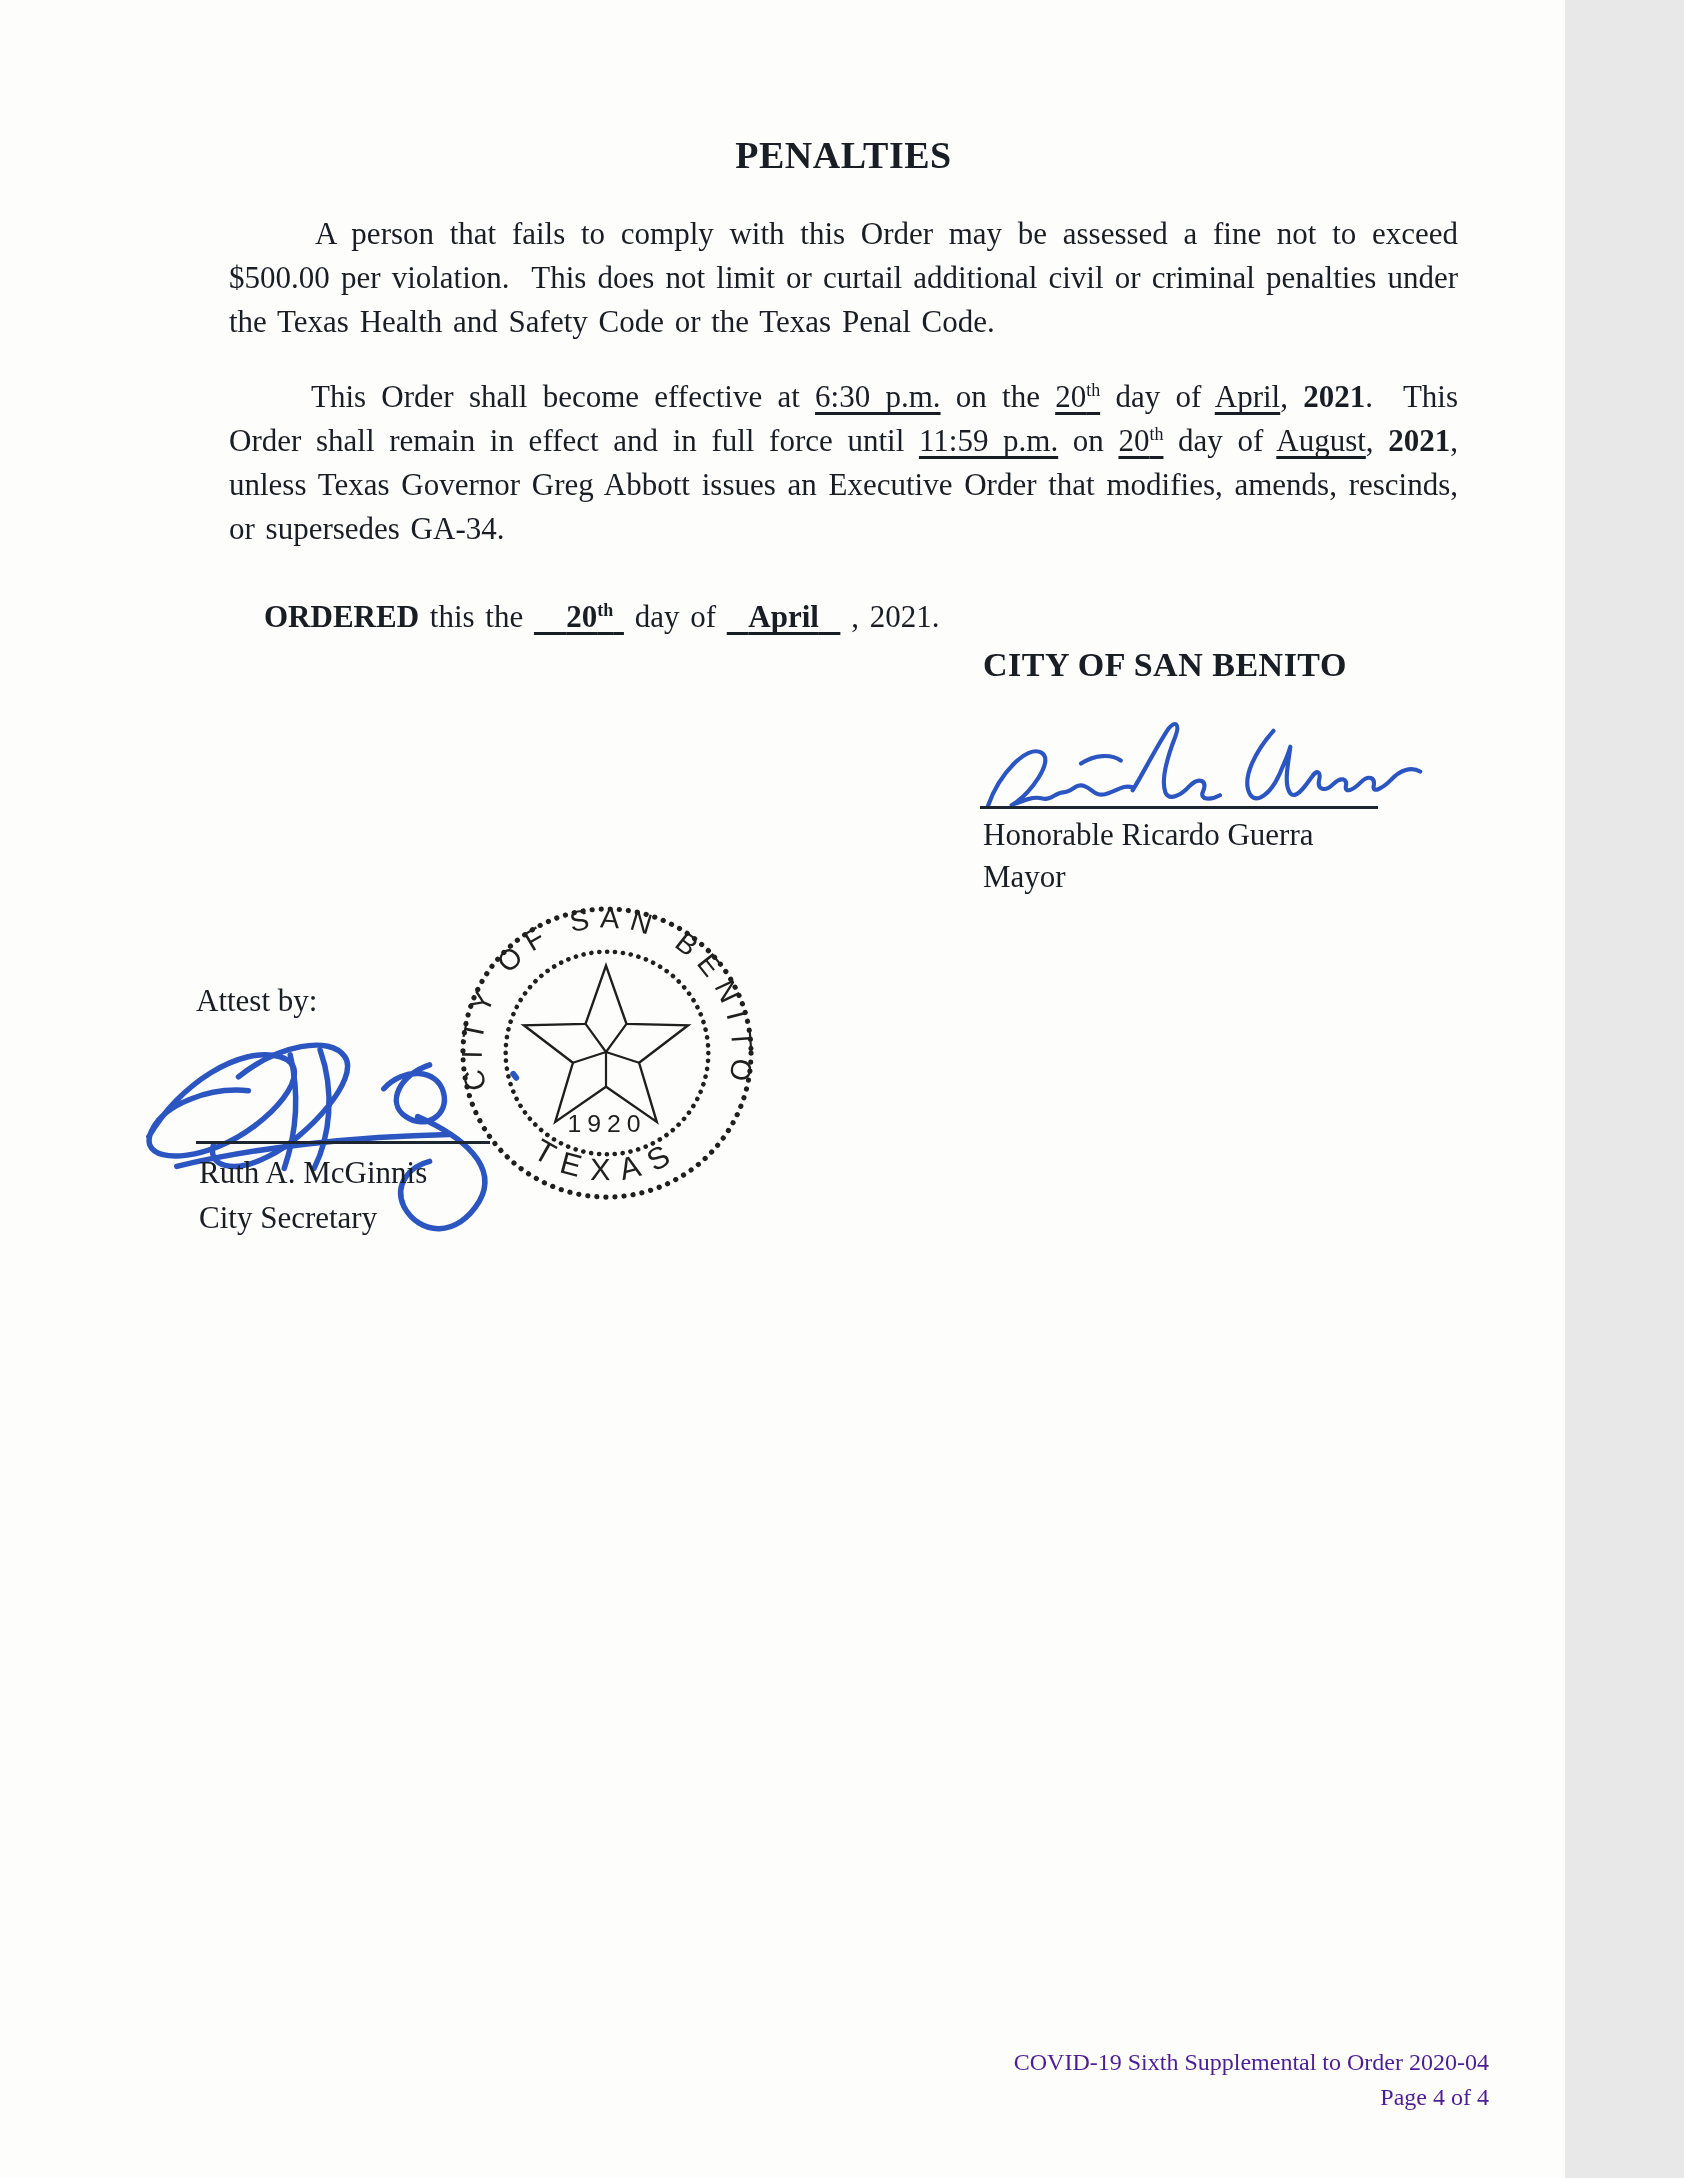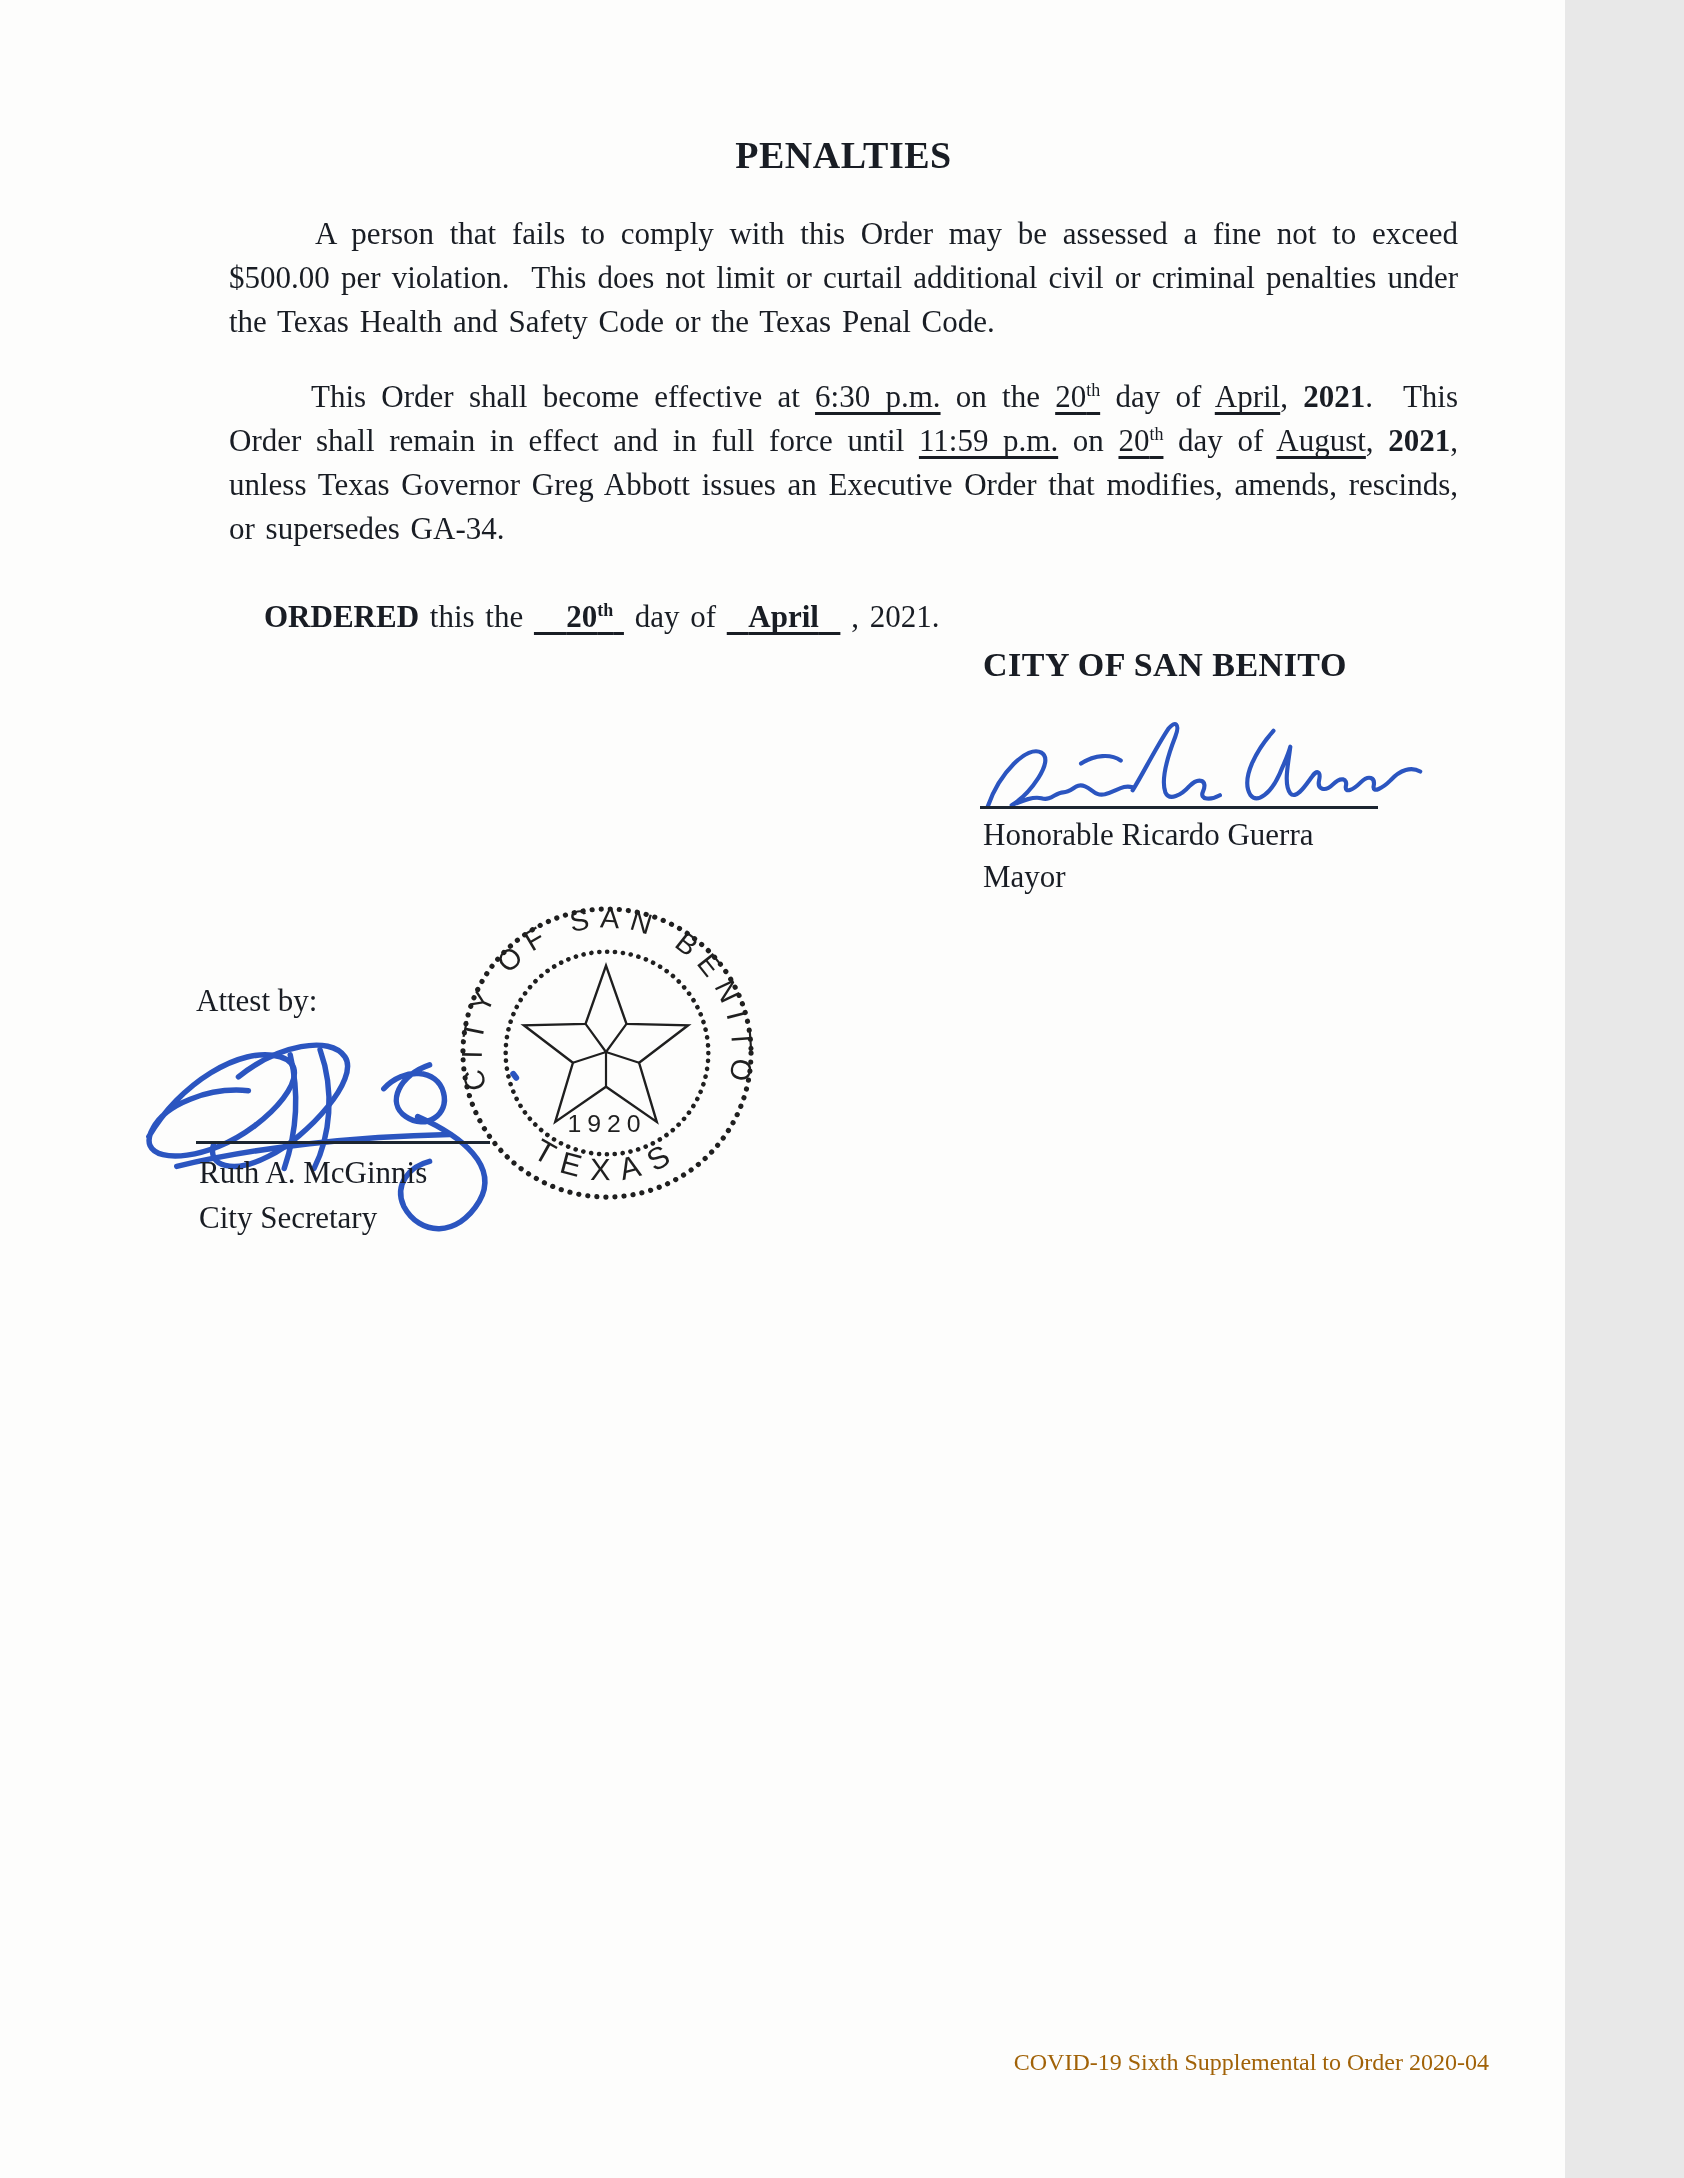--- a/index.html
+++ b/index.html
@@ -34,21 +34,21 @@
   sup{font-size:0.58em;vertical-align:super;line-height:0;}
   .org-line{left:983px;top:646px;font-size:34px;font-weight:bold;letter-spacing:0.5px;}
   .sig-rule{height:3px;background:#1c2530;}
   .rule-mayor{left:980px;top:806px;width:398px;}
   .rule-attest{left:196px;top:1141px;width:294px;}
   .name-block{left:983px;top:814px;font-size:31px;line-height:42px;}
   .attest-label{left:196px;top:983px;font-size:31px;}
   .attest-name-block{left:199px;top:1150px;font-size:31px;line-height:45px;}
   .footer{
     left:796px;top:2045px;width:693px;
-    font-size:24px;line-height:35px;text-align:right;color:#a16207;
+    font-size:24px;line-height:35px;text-align:right;color:#4c1d95;
   }
   .scan-line{left:1675px;top:58px;width:2px;height:2120px;background:#d9dee4;}
   svg{position:absolute;overflow:visible;}
   .sig-stroke{fill:none;stroke:#2b55c0;stroke-linecap:round;stroke-linejoin:round;}
   .seal-stroke{fill:none;stroke:#1f1f1f;}
   .seal-text{fill:#1f1f1f;font-family:"Liberation Sans","DejaVu Sans",sans-serif;}
 </style>
 </head>
 <body>
 
@@ -112,18 +112,19 @@
     </text>
     <g>
       <polygon class="seal-stroke" stroke-width="2.4" stroke-linejoin="miter" points="151,63 171.6,121.7 233.7,123.1 184.3,160.8 202.1,220.4 151,185 99.9,220.4 117.7,160.8 68.3,123.1 130.4,121.7"></polygon>
       <path class="seal-stroke" stroke-width="2.2" d="M 151 150 L 171.6 121.7 M 151 150 L 130.4 121.7 M 151 150 L 117.7 160.8 M 151 150 L 151 185 M 151 150 L 184.3 160.8"></path>
     </g>
     <text class="seal-text" x="152" y="231" font-size="25" letter-spacing="6" text-anchor="middle">1920</text>
   </svg>
 
   <div class="abs footer">
     <div>COVID-19 Sixth Supplemental to Order 2020-04</div>
+    <div>Page 4 of 4</div>
   </div>
 
   <div class="abs scan-line"></div>
 
 </div>
 
 
 </body></html>

